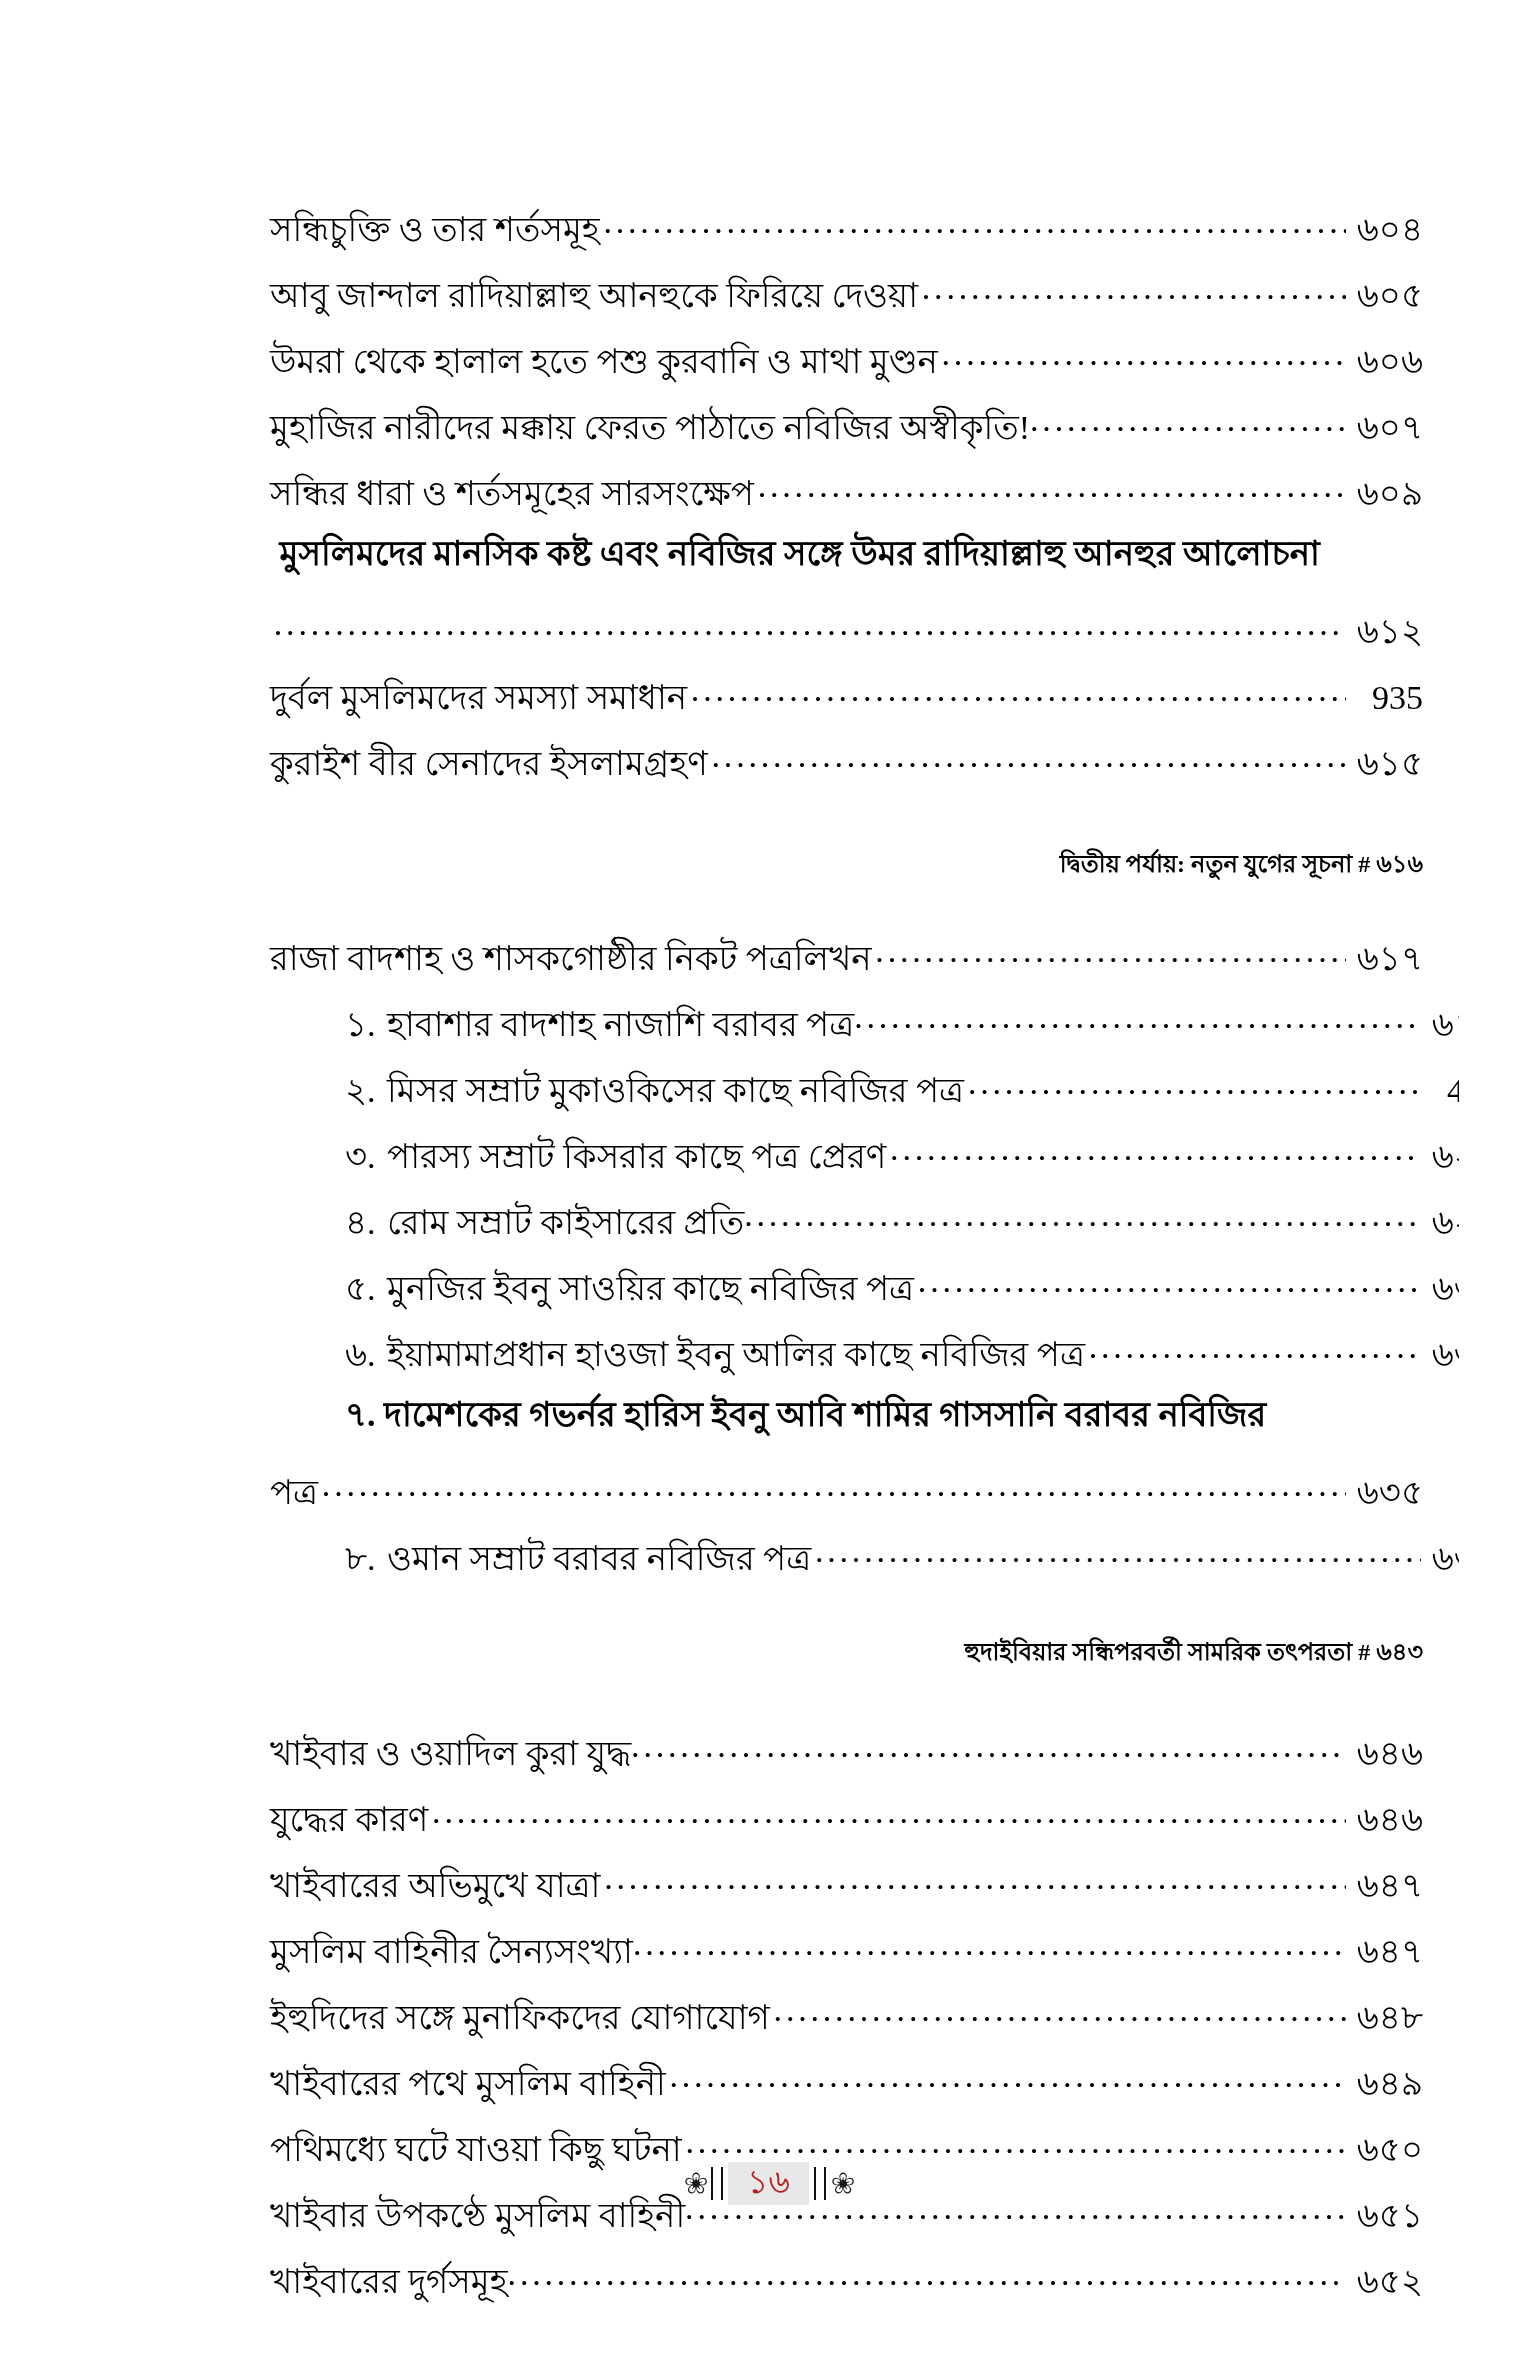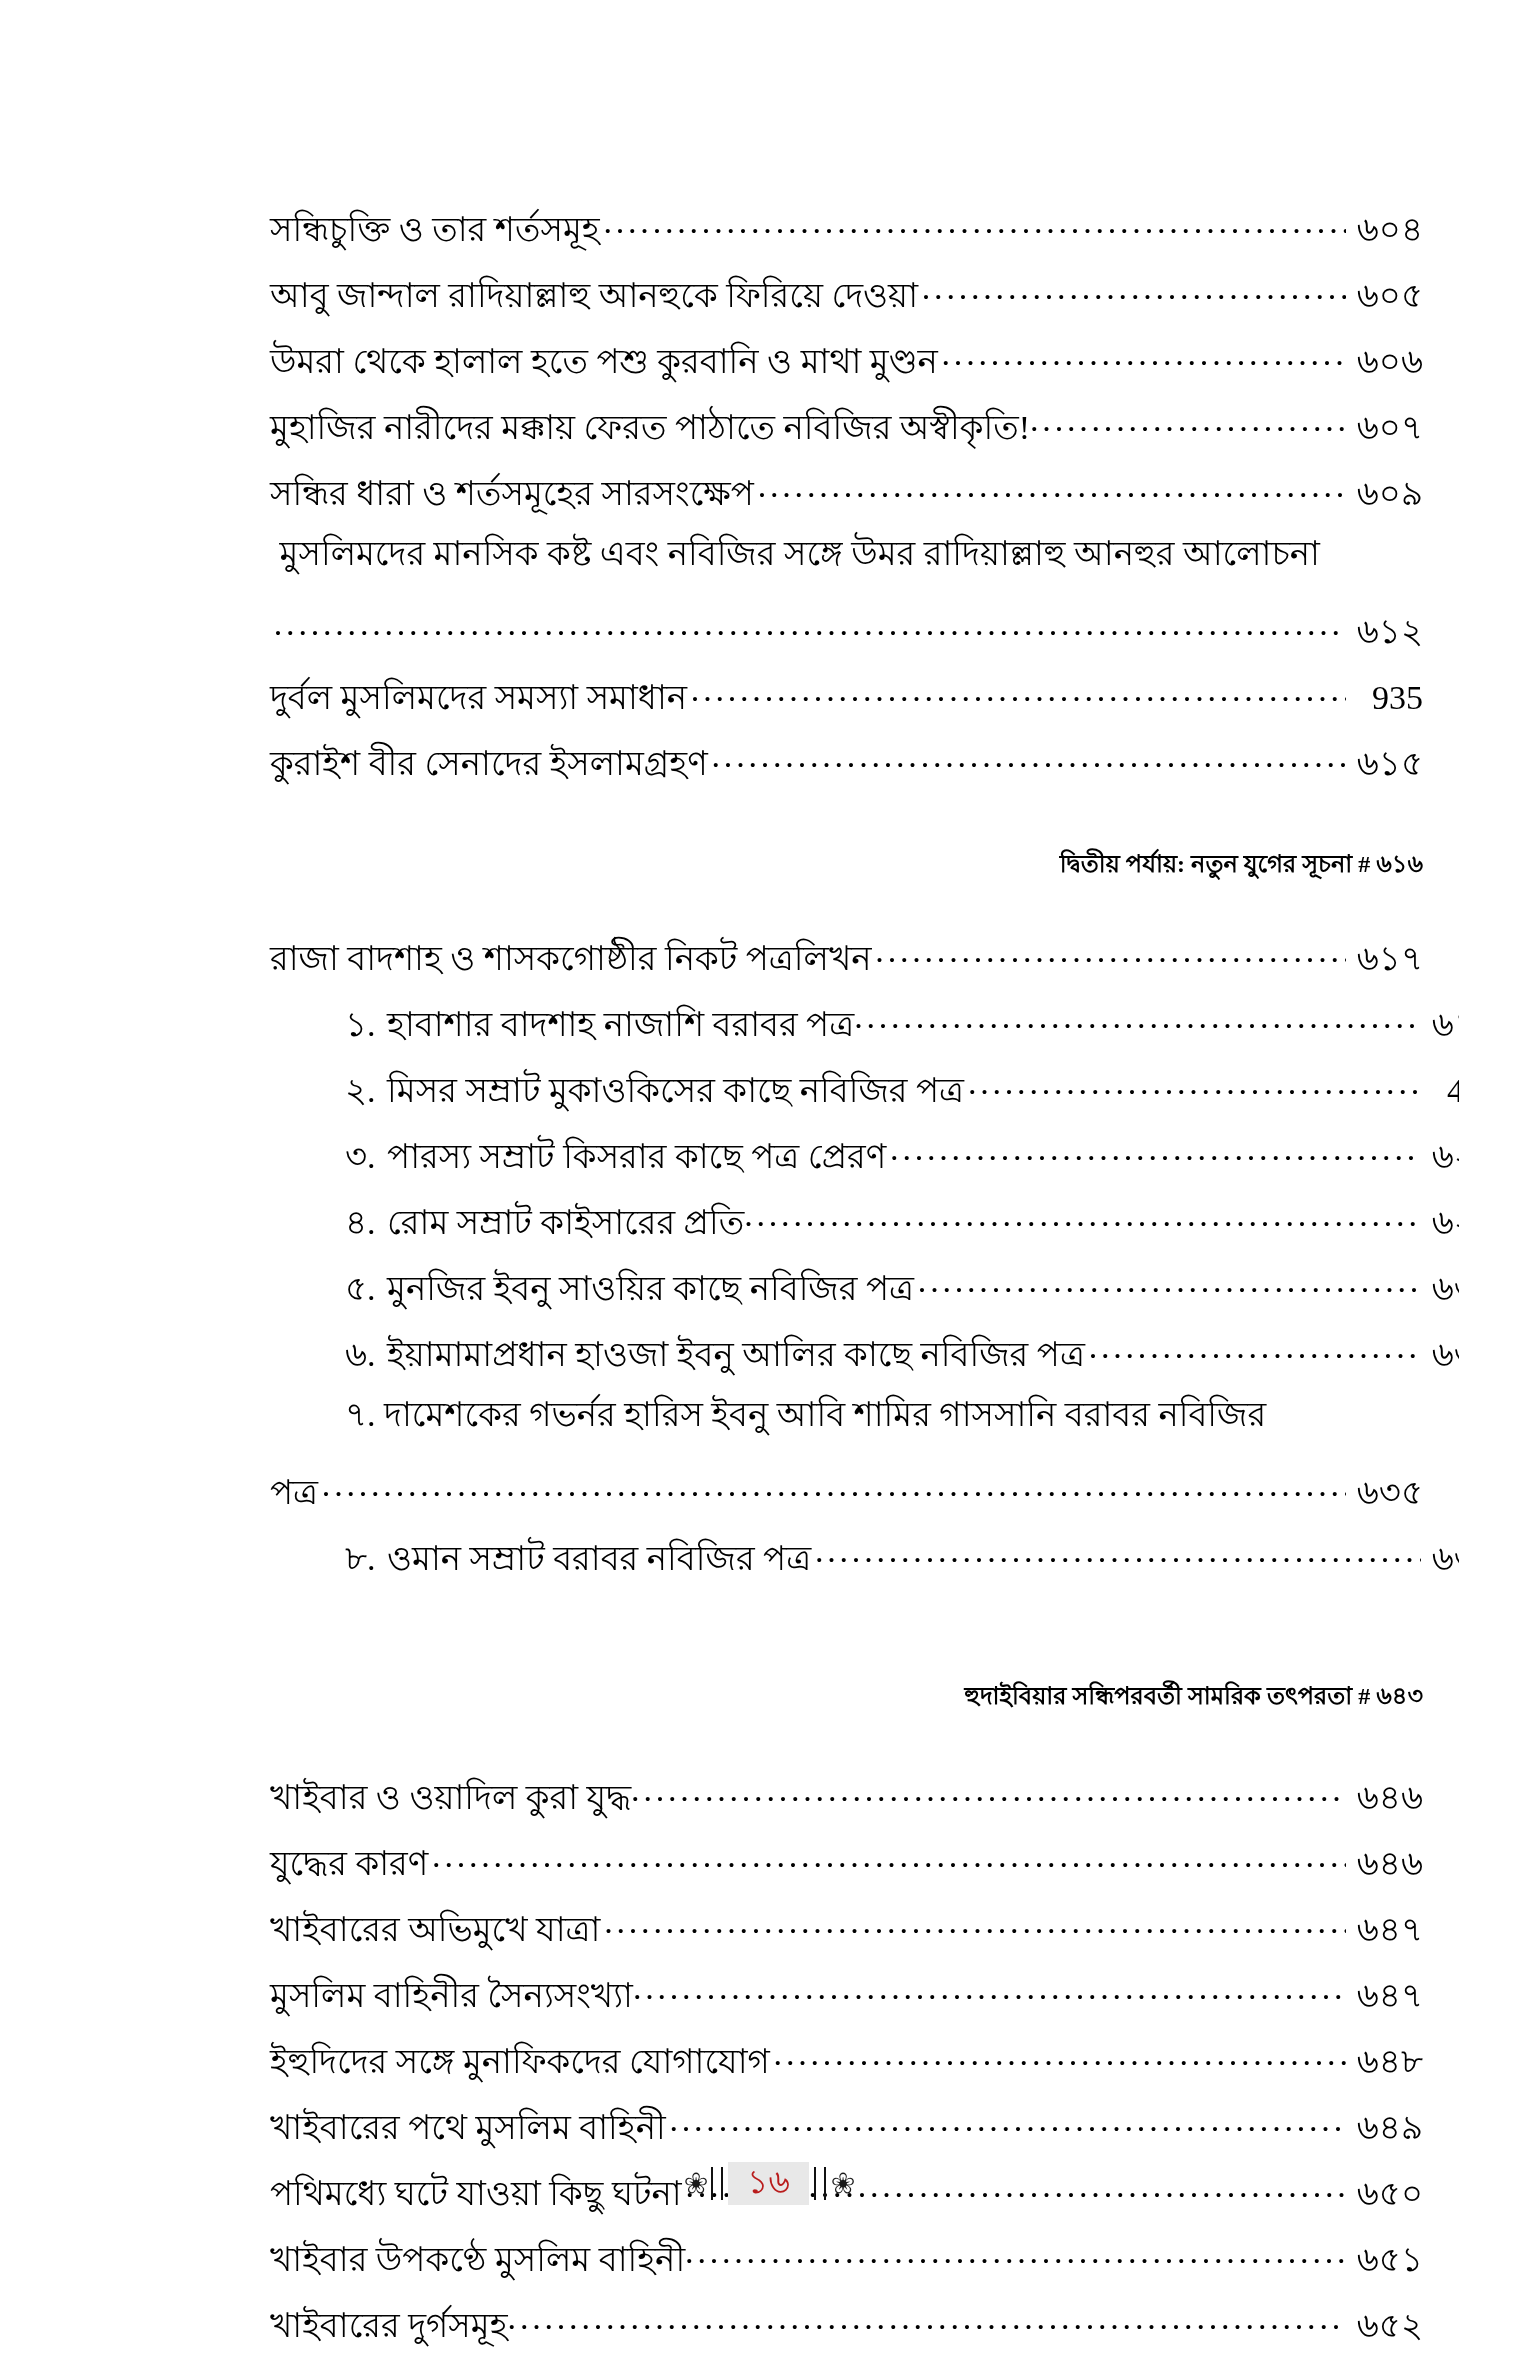--- a/index.html
+++ b/index.html
@@ -77,39 +77,40 @@
   .toc-row.indent {
     padding-left: 75px;
   }
 
   
   .wrap-title {
     font-size: 34px;
     line-height: 1.0;
     margin-bottom: 38px;
     padding-left: 9.6px;
+    font-weight: bold;
   }
   .wrap-title.indent2 {
     padding-left: 75px;
   }
   .cont-row {
     margin-bottom: 26px;
   }
 
   
   .section-heading {
     text-align: right;
     font-weight: bold;
     font-size: 24px;
     margin-top: 71px;
     margin-bottom: 60px;
     line-height: 1.0;
   }
   .section-heading.second {
-    margin-top: 108px;
+    margin-top: 64px;
     margin-bottom: 67px;
   }
 
   
   .footer {
     position: absolute;
     left: 0;
     right: 0;
     top: 2162px;
     display: flex;

